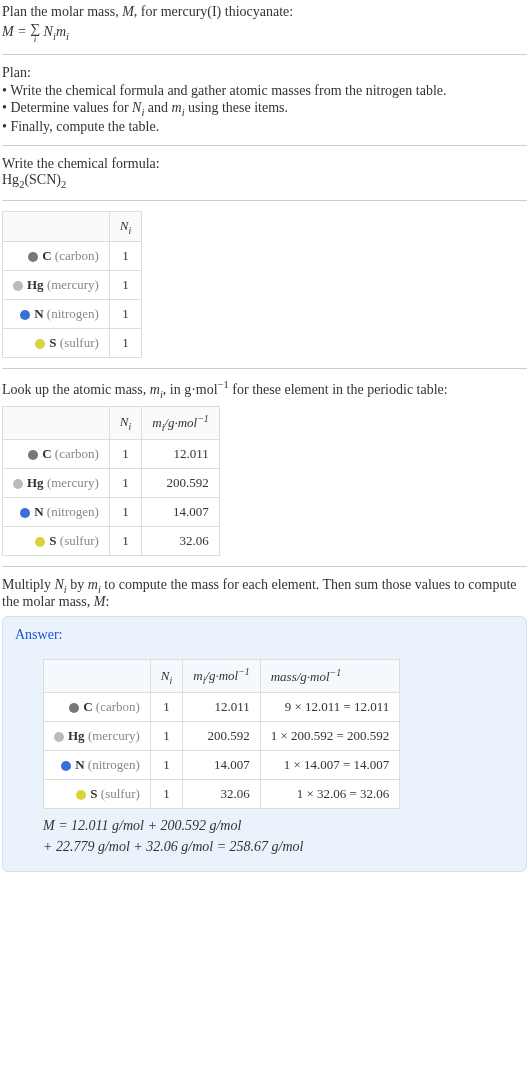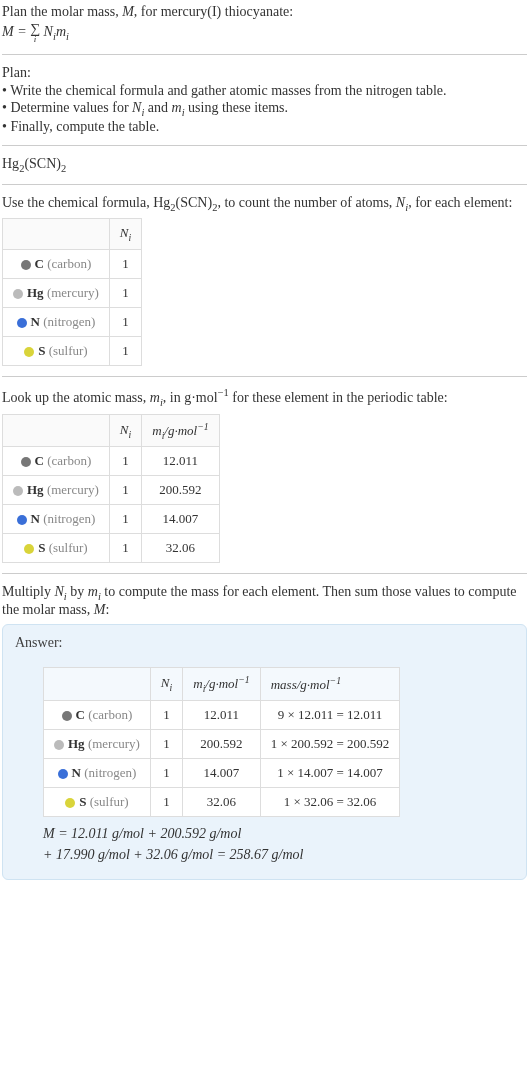--- a/index.html
+++ b/index.html
@@ -22,21 +22,21 @@
 .bullet-list div { margin: 1px 0; }
 
 table.data {
   border-collapse: collapse;
   margin: 6px 0;
   font-size: 13px;
 }
 table.data th, table.data td {
   border: 1px solid #ddd;
   padding: 6px 10px;
-  text-align: center;
+  text-align: right;
 }
 table.data th {
   background: #fafafa;
   font-weight: normal;
   font-style: italic;
   text-align: left;
 }
 table.data td.num { text-align: center; }
 .elem-cell { white-space: nowrap; }
 .swatch {
@@ -49,21 +49,21 @@
 .elem-sym { font-weight: bold; color: #333; }
 .elem-name { color: #888; }
 
 .answer-box {
   background: #eaf3fb;
   border: 1px solid #cfe3f2;
   border-radius: 6px;
   padding: 10px 12px 14px 12px;
   margin-top: 6px;
 }
-.answer-box .label { color: #404040; margin-bottom: 16px; }
+.answer-box .label { color: #1d4ed8; margin-bottom: 16px; }
 .answer-box table.data { background: #fff; }
 .answer-box table.data th { background: #f4f9fd; }
 .answer-inner { padding-left: 28px; }
 .final-m { font-style: italic; line-height: 1.5; }
 </style>
 </head>
 <body>
 
 <div class="section">
   <div>
@@ -90,31 +90,29 @@
     <div>
       <span>• Determine values for </span><i><span>N</span><span class="sub">i</span></i><span> and </span><i><span>m</span><span class="sub">i</span></i><span> using these items.</span>
     </div>
     <div>• Finally, compute the table.</div>
   </div>
 </div>
 
 <hr>
 
 <div class="section">
+  <div>Write the chemical formula:</div>
   <div>
     <span>Hg</span><span class="sub">2</span><span>(SCN)</span><span class="sub">2</span>
   </div>
 </div>
 
 <hr>
 
 <div class="section">
-  <div>
-    <span>Use the chemical formula, Hg</span><span class="sub">2</span><span>(SCN)</span><span class="sub">2</span><span>, to count the number of atoms, </span><i><span>N</span><span class="sub">i</span></i><span>, for each element:</span>
-  </div>
   <table class="data">
     <tbody>
         <tr>
       <th></th>
       <th><span>N</span><span class="sub">i</span></th>
     </tr>
     </tbody>
       <tbody id="n-tbody">
         <tr>
           <td class="elem-cell"><span class="swatch" style="background:#777"></span><span class="elem-sym">C</span> <span class="elem-name">(carbon)</span></td>
@@ -216,17 +214,17 @@
             <tr>
               <td class="elem-cell"><span class="swatch" style="background:#d9d43a"></span><span class="elem-sym">S</span> <span class="elem-name">(sulfur)</span></td>
               <td class="num">1</td>
               <td>32.06</td>
               <td>1 × 32.06 = 32.06</td>
             </tr>
           </tbody>
       </table>
       <div class="final-m">
         <div>M = 12.011 g/mol + 200.592 g/mol</div>
-        <div>   + 17.990 g/mol + 32.06 g/mol = 258.67 g/mol</div>
+        <div>   + 22.779 g/mol + 32.06 g/mol = 258.67 g/mol</div>
       </div>
     </div>
   </div>
 </div>
 
 </body></html>

